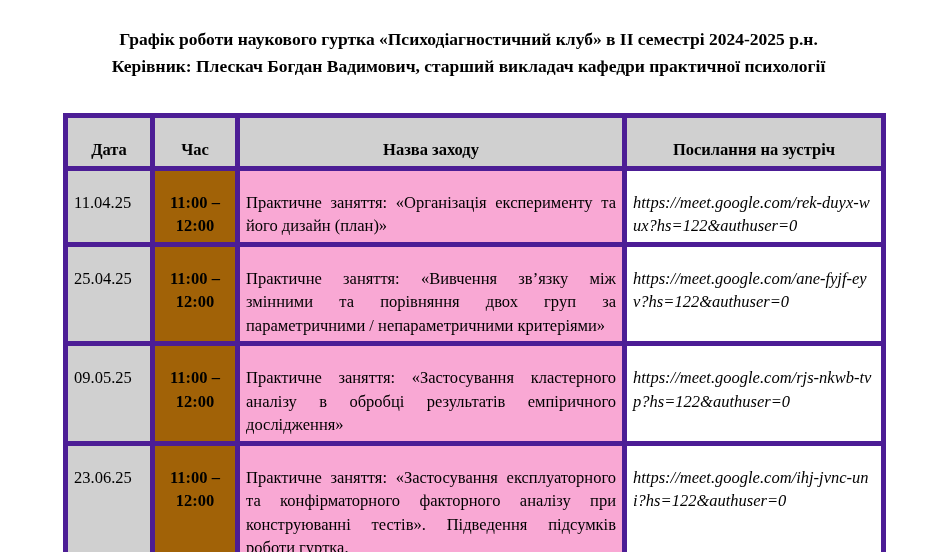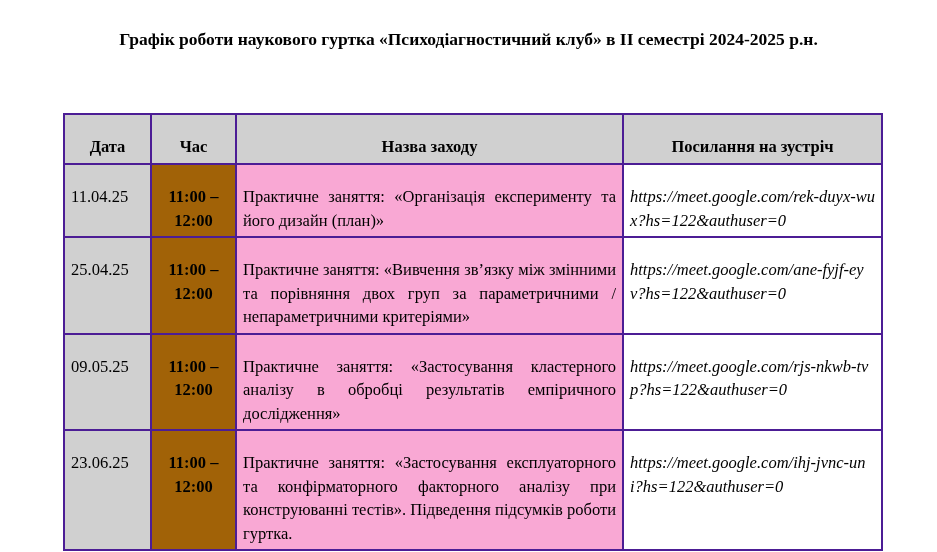--- a/index.html
+++ b/index.html
@@ -47,21 +47,21 @@
   }
   table.schedule {
     border-collapse: collapse;
     table-layout: fixed;
     width: 818px;
     font-size: 16.5px;
     line-height: 23.5px;
   }
   table.schedule th,
   table.schedule td {
-    border: 2px solid #4c1d95;
+    border: 5px solid #4c1d95;
     vertical-align: top;
     padding: 20px 6px 4px 6px;
     box-sizing: border-box;
   }
 
   
   col.c-date  { width: 87px; }
   col.c-time  { width: 85px; }
   col.c-event { width: 387px; }
   col.c-link  { width: 259px; }
@@ -113,20 +113,21 @@
   tr.r2 td { height: 72px; }
   tr.r3 td { height: 120px; }
 </style>
 </head>
 <body>
 
 <div class="page">
 
   <div class="heading">
     <span class="line">Графік роботи наукового гуртка «Психодіагностичний клуб» в ІІ семестрі 2024-2025 р.н.</span>
+    <span class="line">Керівник: Плескач Богдан Вадимович, старший викладач кафедри практичної психології</span>
   </div>
 
   <div class="schedule-wrap">
     <table class="schedule">
       <colgroup>
         <col class="c-date">
         <col class="c-time">
         <col class="c-event">
         <col class="c-link">
       </colgroup>

